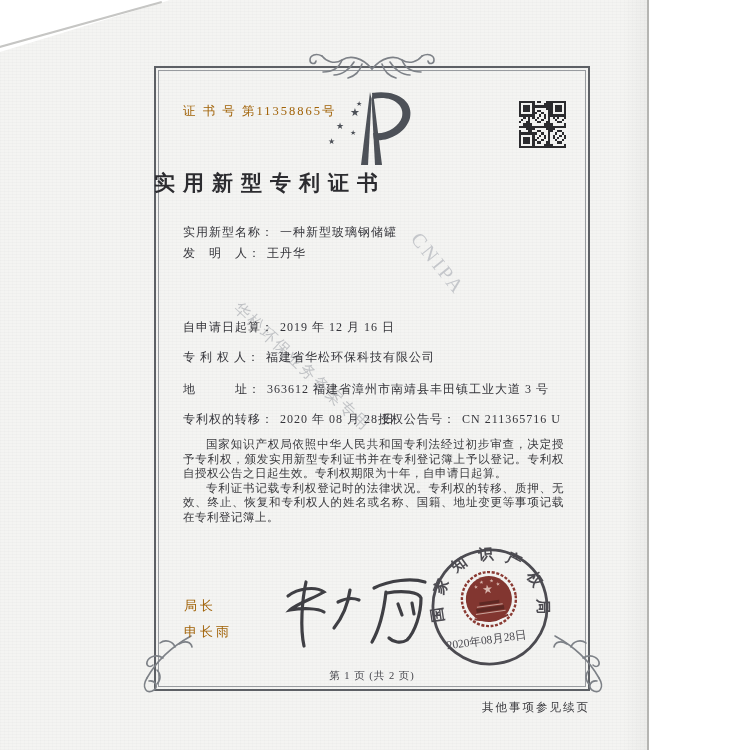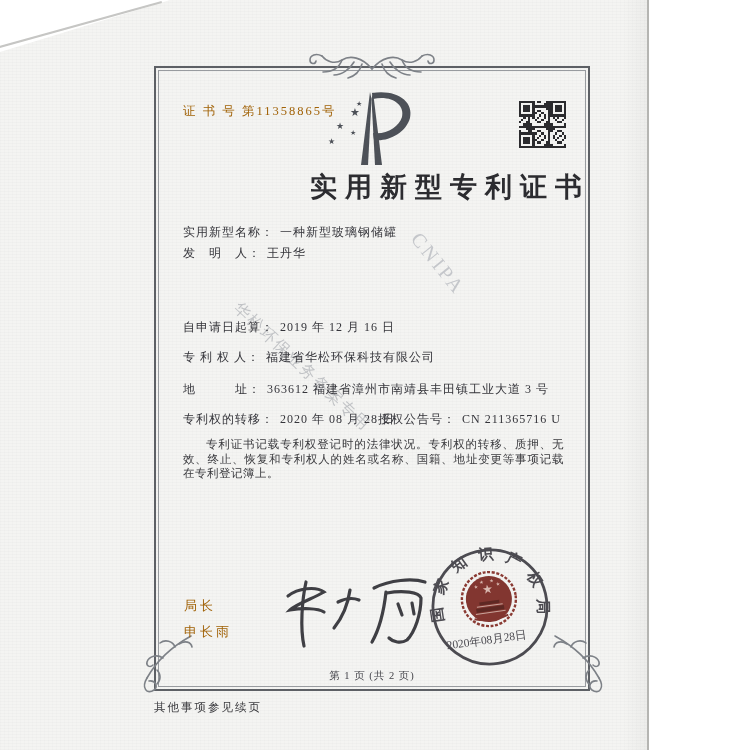--- a/index.html
+++ b/index.html
@@ -26,22 +26,22 @@
   .frame-inner { position:absolute; inset:2px; border:1px solid #989b9f; }
 
   .orn { position:absolute; color:#7d8187; }
   .orn svg { display:block; }
 
   
   .cert-no { position:absolute; left:183px; top:103px; font-size:12.5px; letter-spacing:2px;
     color:#a16207; }
   .logo { position:absolute; left:320px; top:89px; width:104px; height:80px; }
   .qr { position:absolute; left:519px; top:101px; width:47px; height:47px; }
-  .title { position:absolute; left:154px; top:169px; width:436px; text-align:right;
-    font-size:27px; font-weight:600; letter-spacing:8px; color:#2c2c30; }
+  .title { position:absolute; left:154px; top:169px; width:436px; text-align:left;
+    font-size:21px; font-weight:600; letter-spacing:8px; color:#2c2c30; }
 
   
   .row { position:absolute; left:183px; font-size:12px; color:#34343a; letter-spacing:1px;
     white-space:nowrap; }
   .row .lab { margin-right:6px; }
   .auth2 { position:absolute; left:195px;text-align:right; }
 
   
   .body-text { position:absolute; left:183px; top:437px; width:381px; font-size:11.5px;
     line-height:14.6px; color:#3a3a3e; text-align:justify; letter-spacing:.5px; }
@@ -50,21 +50,21 @@
   
   .sign-label { position:absolute; left:184px; font-size:13px; letter-spacing:3px; color:#a16207; }
   .signature { position:absolute; left:262px; top:570px; width:185px; height:92px; }
 
   
   .seal { position:absolute; left:402px; top:537px; width:176px; height:142px; }
 
   
   .page-info { position:absolute; left:154px; top:669px; width:436px; text-align:center;
     font-size:10.5px; letter-spacing:1px; color:#44444a; }
-  .continuation { position:absolute; left:154px; top:700px; width:436px; text-align:left;
+  .continuation { position:absolute; left:154px; top:700px; width:436px; text-align:right;
     font-size:11.5px; letter-spacing:2px; color:#3c3c40; }
 
   
   .wm-company { position:absolute; left:243px; top:298px; font-size:16px; letter-spacing:2px;
     color:rgba(120,126,136,.40); transform:rotate(43deg); transform-origin:left top;
     white-space:nowrap; }
   .wm-cnipa { position:absolute; left:424px; top:228px; font-size:20px; letter-spacing:3px;
     color:rgba(158,163,172,.55); transform:rotate(51deg); transform-origin:left top; }
 </style>
 </head>
@@ -399,20 +399,21 @@
   </div>
   <div class="row" style="top:381px;">
     <span class="lab">地　　　址：</span><span>363612 福建省漳州市南靖县丰田镇工业大道 3 号</span>
   </div>
   <div class="row" style="top:411px;">
     <span class="lab">专利权的转移：</span><span>2020 年 08 月 28 日</span>
     <span class="auth2"><span class="lab">授权公告号：</span><span>CN 211365716 U</span></span>
   </div>
 
   <div class="body-text">
+    <p>国家知识产权局依照中华人民共和国专利法经过初步审查，决定授予专利权，颁发实用新型专利证书并在专利登记簿上予以登记。专利权自授权公告之日起生效。专利权期限为十年，自申请日起算。</p>
     <p>专利证书记载专利权登记时的法律状况。专利权的转移、质押、无效、终止、恢复和专利权人的姓名或名称、国籍、地址变更等事项记载在专利登记簿上。</p>
   </div>
 
   <div class="sign-label" style="top:597px;">局长</div>
   <div class="sign-label" style="top:623px;">申长雨</div>
 
   <div class="signature">
     <svg width="185" height="92" viewBox="0 0 185 92" fill="none" stroke="#3f3f44" stroke-width="3.2" stroke-linecap="round">
       <path d="M44,12 C40,30 38,58 42,76"></path>
       <path d="M26,26 C36,18 54,16 62,22 C52,28 34,34 28,40 C40,38 56,38 62,42"></path>

